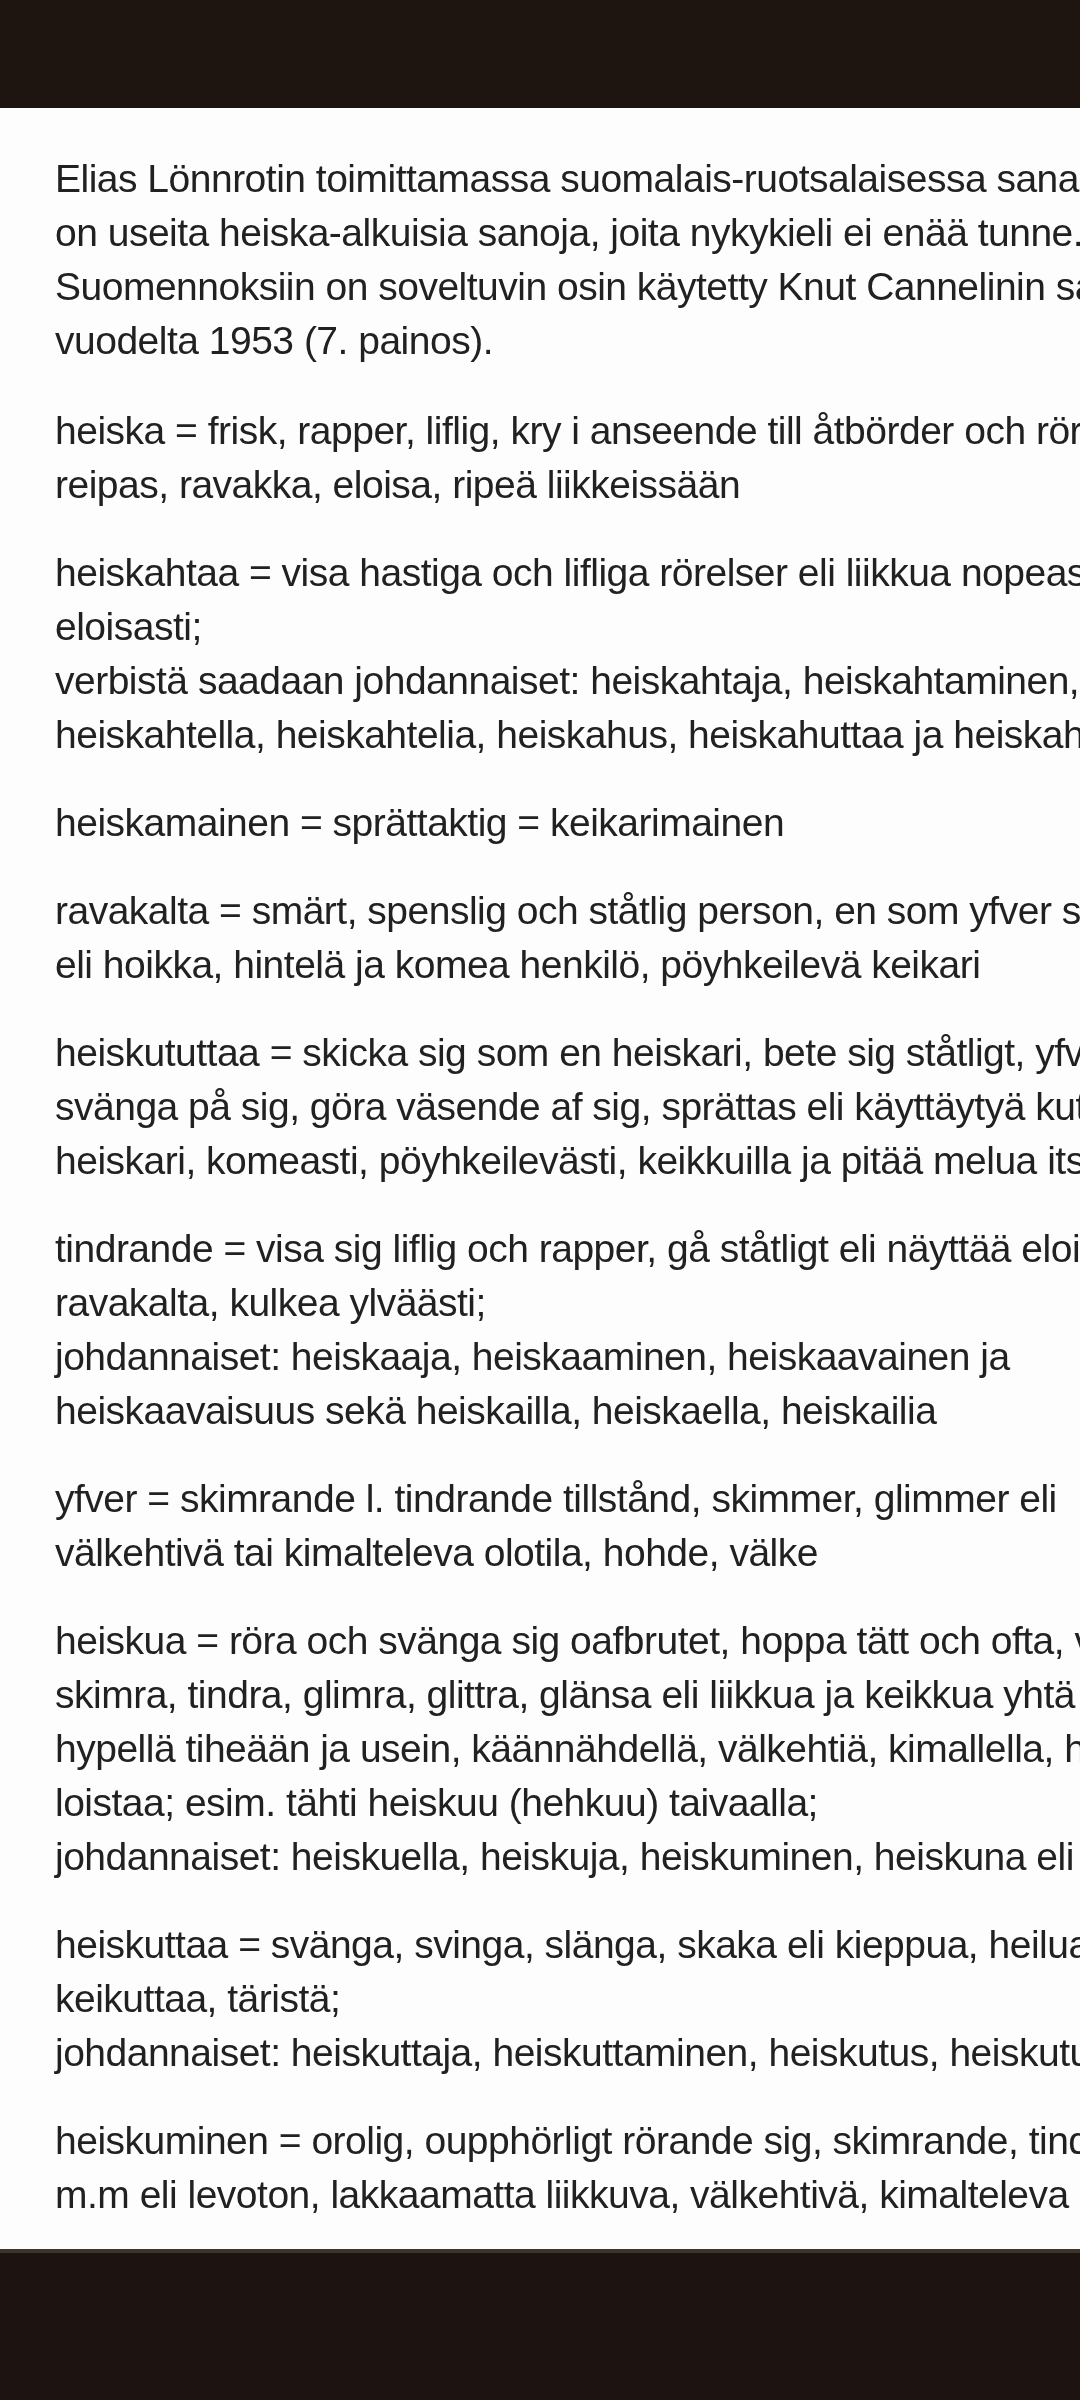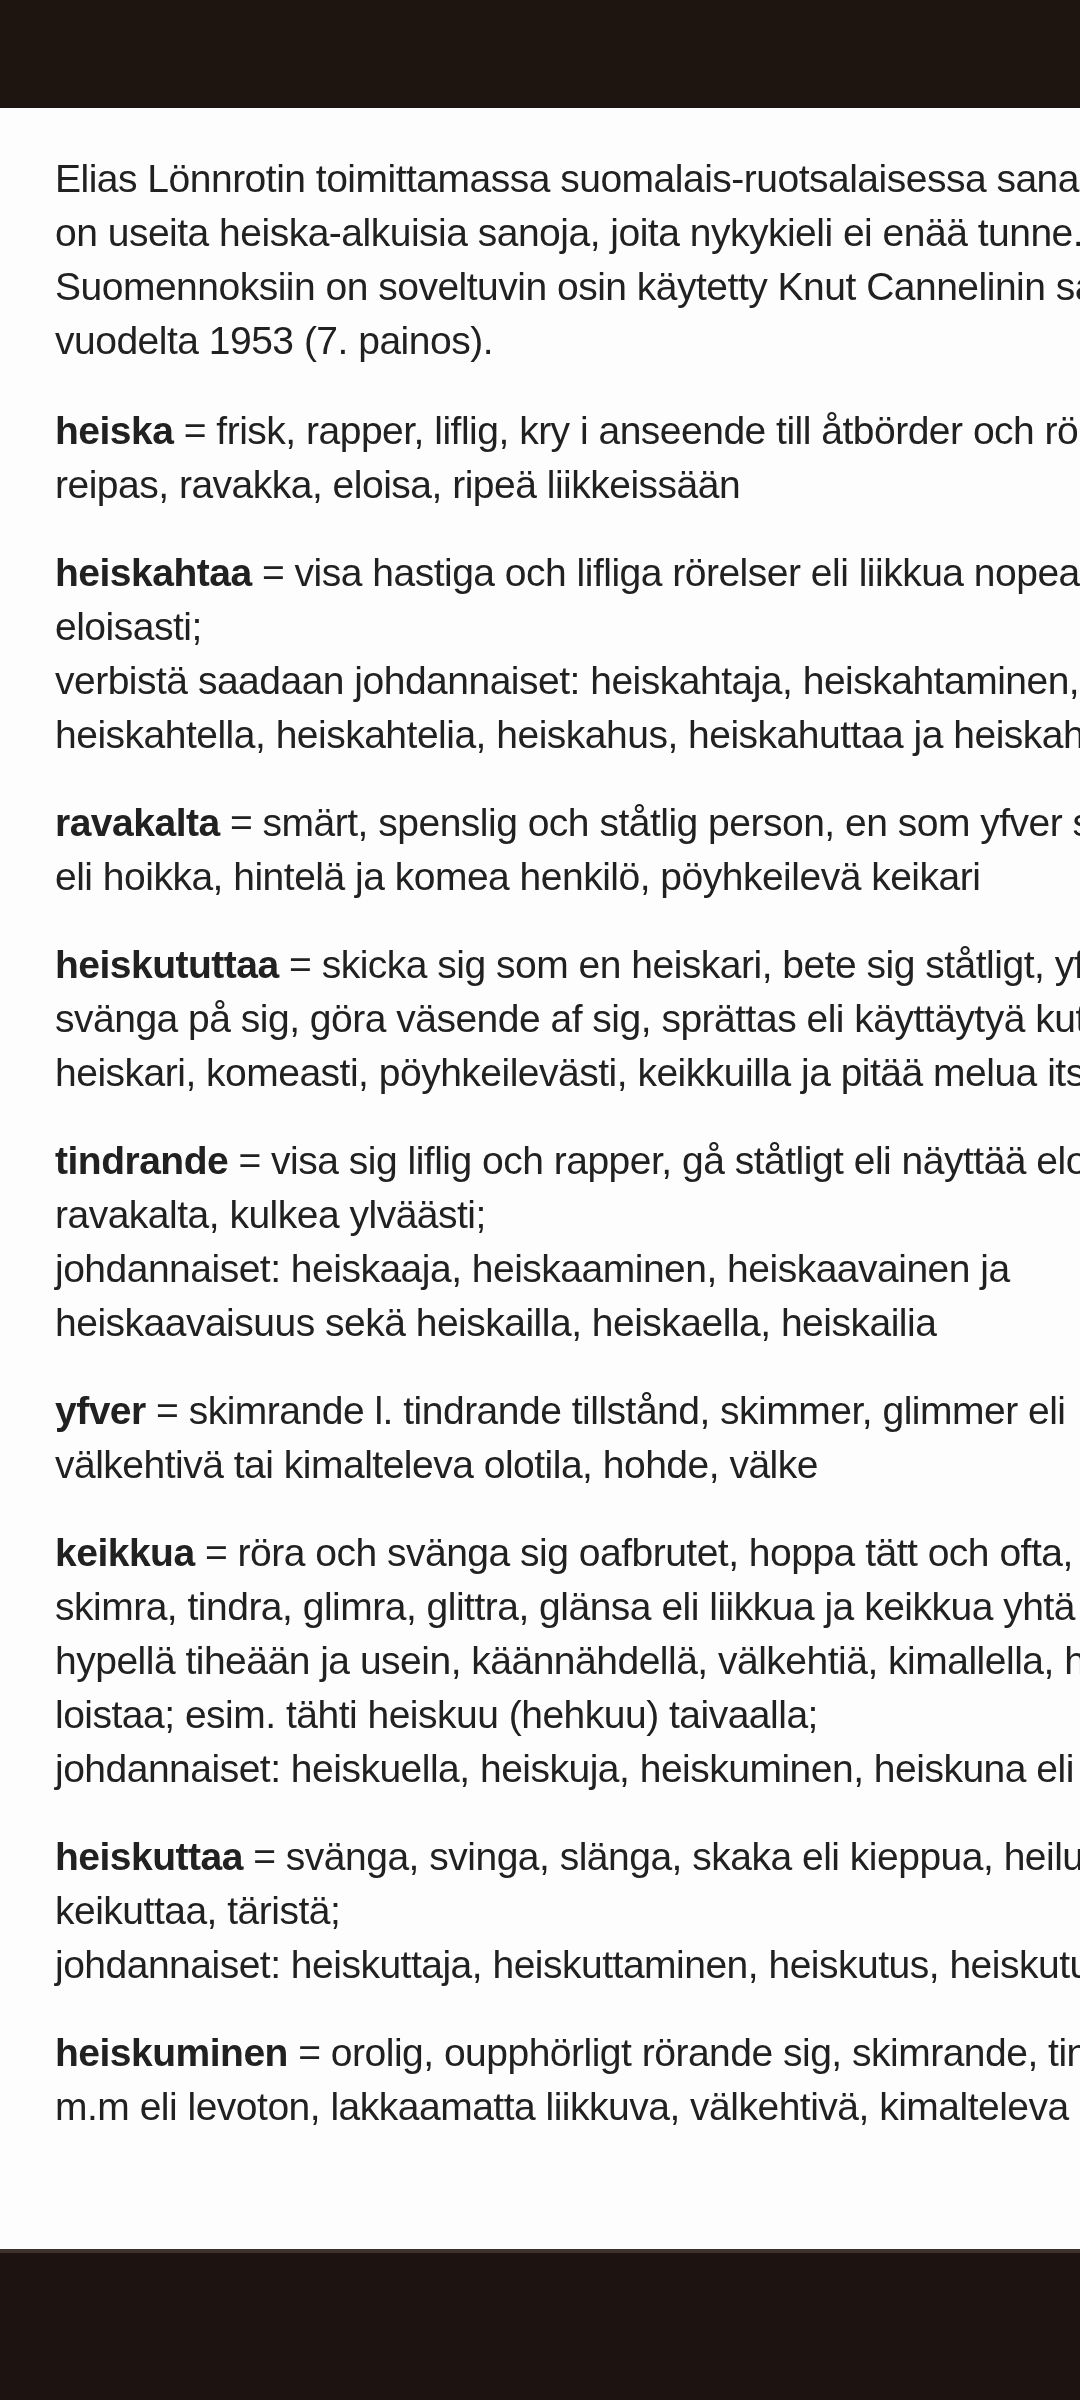--- a/index.html
+++ b/index.html
@@ -43,21 +43,21 @@
   }
   .intro, .entry {
     font-size: 39px;
     line-height: 54px;
     letter-spacing: -0.5px;
     white-space: pre;
     margin: 0 0 34px 0;
   }
   .intro { margin-bottom: 36px; }
   .entry .term {
-    font-weight: 700;
+    font-weight: 400;
   }
   .entry .body {
     font-weight: 400;
   }
 </style>
 </head>
 <body>
 
 <div class="system-bar-top"></div>
 
@@ -69,37 +69,38 @@
 vuodelta 1953 (7. painos).</p>
 
   <p class="entry"><b class="term">heiska</b><span class="body"> = frisk, rapper, liflig, kry i anseende till åtbörder och rörelser eli
 reipas, ravakka, eloisa, ripeä liikkeissään</span></p>
 
   <p class="entry"><b class="term">heiskahtaa</b><span class="body"> = visa hastiga och lifliga rörelser eli liikkua nopeasti ja
 eloisasti;
 verbistä saadaan johdannaiset: heiskahtaja, heiskahtaminen,
 heiskahtella, heiskahtelia, heiskahus, heiskahuttaa ja heiskahutella</span></p>
 
+  <p class="entry"><b class="term">heiskamainen</b><span class="body"> = sprättaktig = keikarimainen</span></p>
 
   <p class="entry"><b class="term">ravakalta</b><span class="body"> = smärt, spenslig och ståtlig person, en som yfver sig, sprätt
 eli hoikka, hintelä ja komea henkilö, pöyhkeilevä keikari</span></p>
 
   <p class="entry"><b class="term">heiskututtaa</b><span class="body"> = skicka sig som en heiskari, bete sig ståtligt, yfvas,
 svänga på sig, göra väsende af sig, sprättas eli käyttäytyä kuten
 heiskari, komeasti, pöyhkeilevästi, keikkuilla ja pitää melua itsestään</span></p>
 
   <p class="entry"><b class="term">tindrande</b><span class="body"> = visa sig liflig och rapper, gå ståtligt eli näyttää eloisalta ja
 ravakalta, kulkea ylväästi;
 johdannaiset: heiskaaja, heiskaaminen, heiskaavainen ja
 heiskaavaisuus sekä heiskailla, heiskaella, heiskailia</span></p>
 
   <p class="entry"><b class="term">yfver</b><span class="body"> = skimrande l. tindrande tillstånd, skimmer, glimmer eli
 välkehtivä tai kimalteleva olotila, hohde, välke</span></p>
 
-  <p class="entry"><b class="term">keikkua</b><span class="body"> = röra och svänga sig oafbrutet, hoppa tätt och ofta, voltigera;
+  <p class="entry"><b class="term">heiskua</b><span class="body"> = röra och svänga sig oafbrutet, hoppa tätt och ofta, voltigera;
 skimra, tindra, glimra, glittra, glänsa eli liikkua ja keikkua yhtä mittaa,
 hypellä tiheään ja usein, käännähdellä, välkehtiä, kimallella, hohtaa,
 loistaa; esim. tähti heiskuu (hehkuu) taivaalla;
 johdannaiset: heiskuella, heiskuja, heiskuminen, heiskuna eli heiskunta</span></p>
 
   <p class="entry"><b class="term">heiskuttaa</b><span class="body"> = svänga, svinga, slänga, skaka eli kieppua, heilua,
 keikuttaa, täristä;
 johdannaiset: heiskuttaja, heiskuttaminen, heiskutus, heiskututtaa</span></p>
 
   <p class="entry"><b class="term">heiskuminen</b><span class="body"> = orolig, oupphörligt rörande sig, skimrande, tindrande

